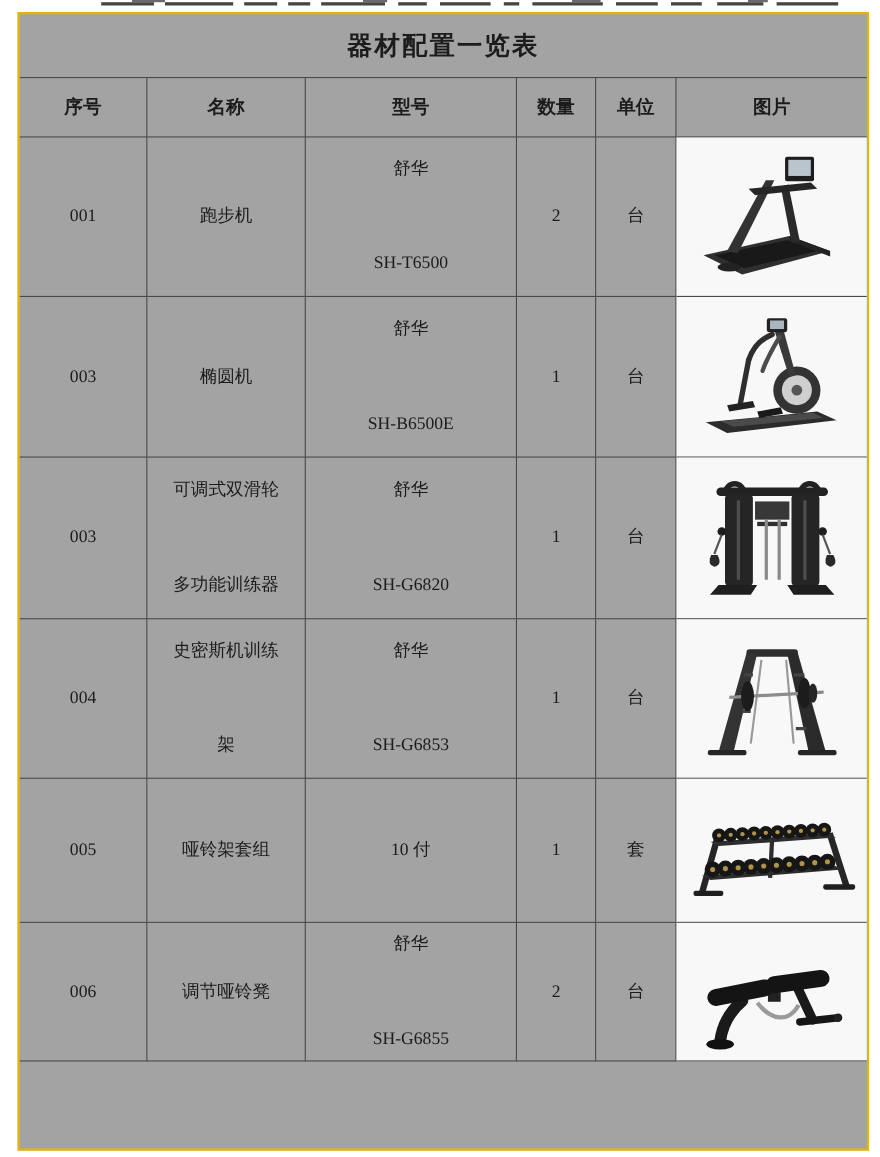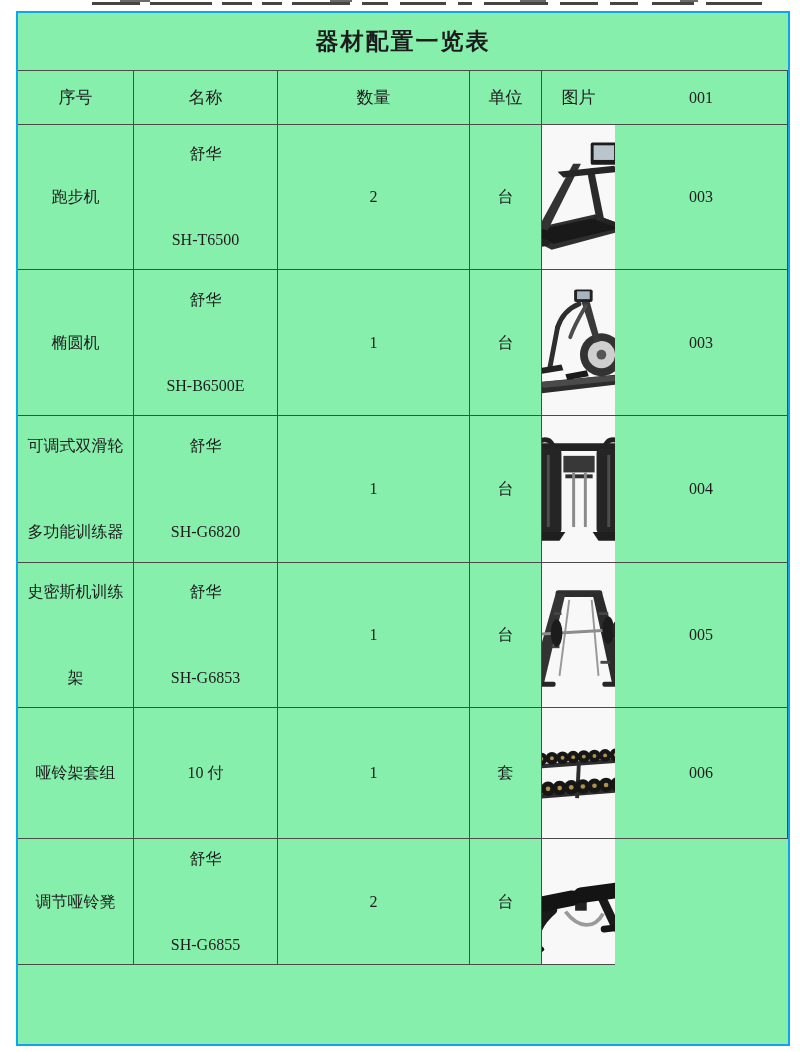--- a/index.html
+++ b/index.html
@@ -8,37 +8,37 @@
     font-family:"Liberation Serif","DejaVu Serif",serif;color:#1c1c1c;
     overflow:hidden;
   }
   
   .top-strip{position:absolute;top:0;left:0;width:800px;height:6px;}
   .top-strip i{position:absolute;top:2px;height:3px;background:#454545;display:block;}
   .top-strip i.hi{top:0;height:2px;background:#6a6a6a;}
 
   .table{
     position:absolute;left:16px;top:11px;width:770px;height:1031px;
-    border:2px solid #0ea5e9;
+    border:2px solid #eab308;
     display:grid;
     grid-template-columns:116px 144px 192px 72px 73px 173px;
     grid-template-rows:58px 54px 145px 146px 147px 145px 131px 126px 78px;
-    background:#86efac;
+    background:#a3a3a3;
   }
   .cell{
     border-right:1px solid #4a4a4a;border-bottom:1px solid #4a4a4a;
     display:flex;flex-direction:column;align-items:center;justify-content:center;
     text-align:center;font-size:16px;line-height:20px;box-sizing:border-box;
     overflow:hidden;
   }
   .cell.last-col{border-right:none;text-align:center;}
   .cell.span-all{grid-column:1 / -1;border-right:none;}
   .cell.no-bottom{border-bottom:none;}
   .title-cell{font-size:23px;font-weight:bold;letter-spacing:2px;}
-  .header-cell{font-weight:normal;font-size:17px;}
+  .header-cell{font-weight:bold;font-size:17px;}
   .two-line{gap:66px;}
   .img-cell{background:#f8f8f8;padding:2px;}
   .footer-cell{font-weight:bold;font-size:16px;}
   svg{display:block;}
 </style>
 </head>
 <body>
 
 <div class="top-strip">
   <i style="left:92px;width:48px;"></i>
@@ -64,20 +64,23 @@
 
   <div class="cell span-all title-cell">
     <span>器材配置一览表</span>
   </div>
 
   <div class="cell header-cell">
       <span>序号</span>
     </div>
   <div class="cell header-cell">
       <span>名称</span>
+    </div>
+  <div class="cell header-cell">
+      <span>型号</span>
     </div>
   <div class="cell header-cell">
       <span>数量</span>
     </div>
   <div class="cell header-cell">
       <span>单位</span>
     </div>
   <div class="cell header-cell last-col">
       <span>图片</span>
     </div>

